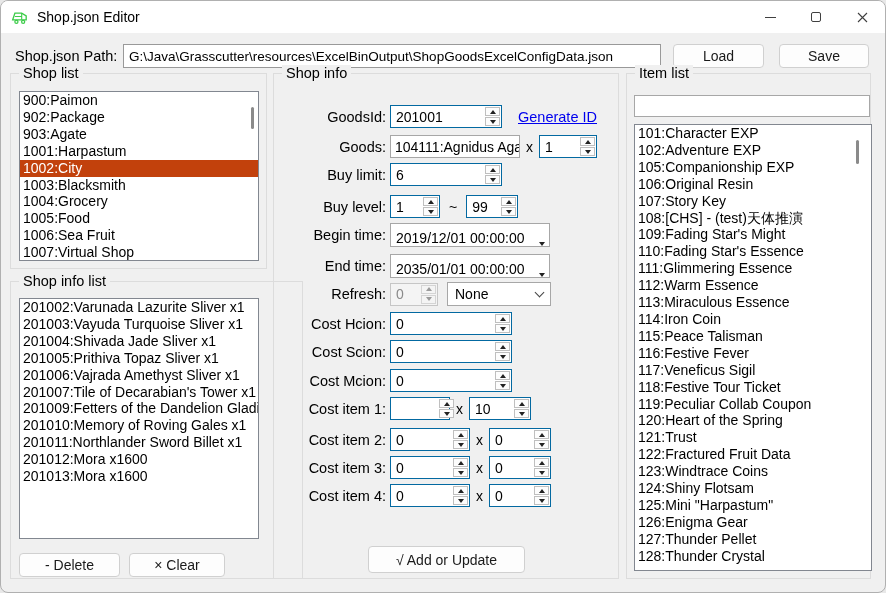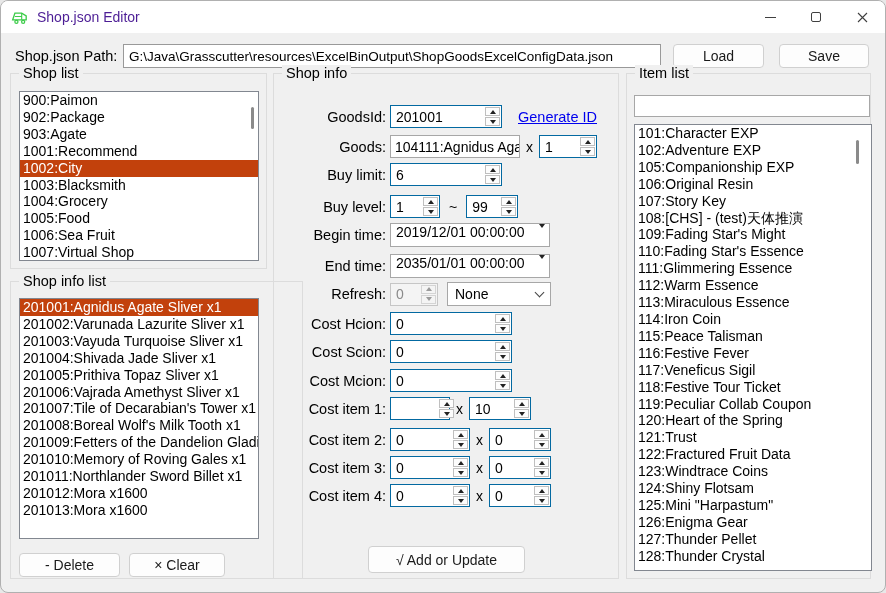--- a/index.html
+++ b/index.html
@@ -4,21 +4,21 @@
 <style>
   * { box-sizing: border-box; margin: 0; padding: 0; }
   html,body { width: 886px; height: 593px; background:#e8e8e8; font-family:"Liberation Sans", sans-serif; }
   .window {
     position: relative; width: 886px; height: 593px; background:#f0f0f0;
     border: 1px solid #b0b0b0; border-radius: 8px; overflow: hidden;
   }
   
   .titlebar { position:absolute; left:0; top:0; width:100%; height:32px; background:#ffffff; display:flex; align-items:center; }
   .app-icon { width:18px; height:18px; margin-left:10px; flex:0 0 auto; }
-  .title-text { margin-left:8px; font-size:14px; color:#4c1d95; }
+  .title-text { margin-left:8px; font-size:14px; color:#000000; }
   .caption-btns { margin-left:auto; display:flex; height:100%; }
   .cap-btn { width:46px; height:100%; display:flex; align-items:center; justify-content:center; color:#404040; }
   .min-glyph { width:11px; height:1px; background:#404040; }
   .max-glyph { width:10px; height:10px; border:1px solid #404040; border-radius:2px; }
   
   .path-label { position:absolute; left:14px; top:47px; font-size:14.5px; color:#000; }
   .path-input { position:absolute; left:122px; top:43px; width:538px; height:24px; border:1px solid #999;
     background:#fff; font-size:13.5px; font-family:"Liberation Sans",sans-serif; padding:0 5px; color:#000; }
   .win-btn { position:absolute; height:24px; background:#fdfdfd; border:1px solid #d0d0d0; border-radius:4px;
     font-size:14px; font-family:"Liberation Sans",sans-serif; color:#1a1a1a; display:flex; align-items:center; justify-content:center; cursor:default; }
@@ -43,21 +43,21 @@
   .tri-down { width:0; height:0; border-left:3px solid transparent; border-right:3px solid transparent; border-top:4px solid #222; }
   .spin.disabled { background:#f4f4f4; border-color:#c6c6c6; }
   .spin.disabled .spin-val { color:#8a8a8a; }
   .spin.disabled .sbtn { background:#f4f4f4; border-color:#d4d4d4; }
   .spin.disabled .tri-up { border-bottom-color:#9a9a9a; } .spin.disabled .tri-down { border-top-color:#9a9a9a; }
   .textbox { display:inline-flex; align-items:center; border:1px solid #a7a7a7; background:#fff; height:23px;
       padding:0 4px; font-size:14px; white-space:nowrap; overflow:hidden; color:#000; }
   .x-sep { font-size:14px; color:#000; margin:0 6px; }
   .tilde { font-size:14px; color:#000; margin:0 9px; }
   .link { font-size:14.5px; color:#0000ee; text-decoration:underline; margin-left:16px; cursor:pointer; }
-  .datetime { display:inline-flex; align-items:flex-start; border:1px solid #a7a7a7; background:#fff; height:24px; padding:0 6px 0 5px; }
+  .datetime { display:inline-flex; align-items:flex-end; border:1px solid #a7a7a7; background:#fff; height:24px; padding:0 6px 0 5px; }
   .datetime .dt-val { font-size:14px; color:#000; white-space:nowrap; }
   .datetime .cal { margin-left:10px; }
   .datetime .drop { margin-left:5px; }
   .combo { display:inline-flex; align-items:center; justify-content:space-between; border:1px solid #a7a7a7; background:#fff; height:24px; padding:0 7px; }
   .combo .combo-val { font-size:14px; color:#000; }
   .chev { width:7px; height:7px; border-right:1.4px solid #444; border-bottom:1.4px solid #444; transform:rotate(45deg); margin-top:-4px; }
   .search-input { position:absolute; border:1px solid #a7a7a7; background:#fff; height:22px;
       font-size:14px; font-family:"Liberation Sans",sans-serif; padding:0 4px; }
 </style>
 </head>
@@ -92,42 +92,40 @@
   <input class="path-input" value="G:\Java\Grasscutter\resources\ExcelBinOutput\ShopGoodsExcelConfigData.json" style="">
   <button class="win-btn" style="left:672px; top:43px; width:91px;">Load</button>
   <button class="win-btn" style="left:778px; top:43px; width:90px;">Save</button>
 
   <div class="groupbox" style="left:9px; top:72px; width:257px; height:196px;">
     <div class="groupbox-label">Shop list</div>
     <div class="listbox" style="left:8px; top:17px; width:240px; height:170px;">
         <div class="list-item">900:Paimon</div>
         <div class="list-item">902:Package</div>
         <div class="list-item">903:Agate</div>
-        <div class="list-item">1001:Recommend</div>
+        <div class="list-item">1001:Harpastum</div>
         <div class="list-item selected">1002:City</div>
         <div class="list-item">1003:Blacksmith</div>
         <div class="list-item">1004:Grocery</div>
         <div class="list-item">1005:Food</div>
         <div class="list-item">1006:Sea Fruit</div>
         <div class="list-item">1007:Virtual Shop</div>
       </div>
     <div class="scroll-thumb" style="right:12px; top:33px; height:22px;"></div>
   </div>
 
   <div class="groupbox" style="left:9px; top:280px; width:293px; height:298px;">
     <div class="groupbox-label">Shop info list</div>
     <div class="listbox" style="left:8px; top:16px; width:240px; height:241px;">
-        <div class="list-item selected">201001:Agnidus Agate Sliver x1</div>
         <div class="list-item">201002:Varunada Lazurite Sliver x1</div>
         <div class="list-item">201003:Vayuda Turquoise Sliver x1</div>
         <div class="list-item">201004:Shivada Jade Sliver x1</div>
         <div class="list-item">201005:Prithiva Topaz Sliver x1</div>
         <div class="list-item">201006:Vajrada Amethyst Sliver x1</div>
         <div class="list-item">201007:Tile of Decarabian's Tower x1</div>
-        <div class="list-item">201008:Boreal Wolf's Milk Tooth x1</div>
         <div class="list-item">201009:Fetters of the Dandelion Gladiator x1</div>
         <div class="list-item">201010:Memory of Roving Gales x1</div>
         <div class="list-item">201011:Northlander Sword Billet x1</div>
         <div class="list-item">201012:Mora x1600</div>
         <div class="list-item">201013:Mora x1600</div>
       </div>
     <button class="win-btn" style="left:8px; top:271px; width:101px; position:absolute;">- Delete</button>
     <button class="win-btn" style="left:118px; top:271px; width:96px; position:absolute;">× Clear</button>
   </div>
 

